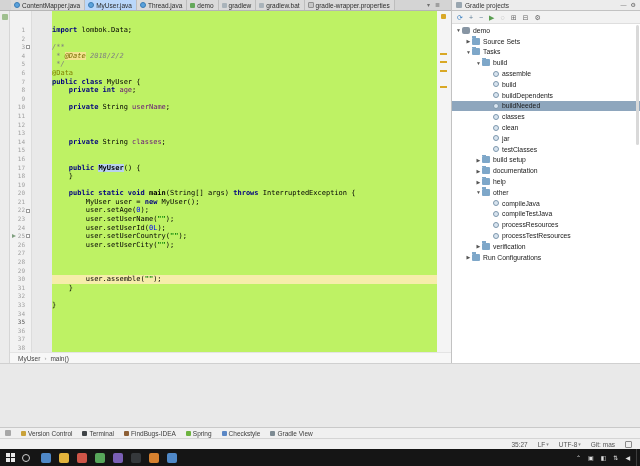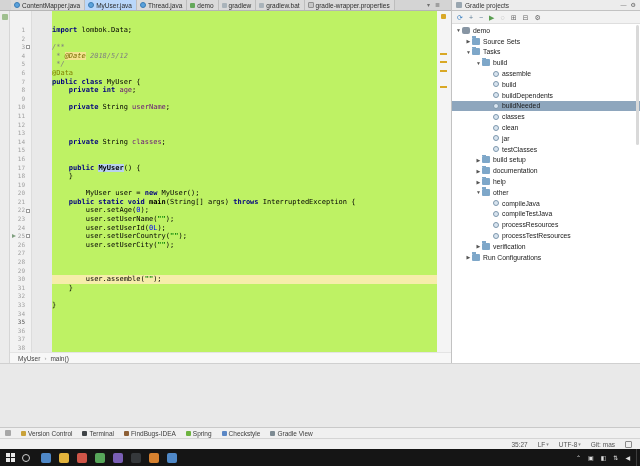--- a/index.html
+++ b/index.html
@@ -200,38 +200,38 @@
       <div class="fold" style="top: 197.6px;"></div>
       <div class="fold" style="top: 223.4px;"></div>
       <div class="runmark" style="top: 222.9px;"></div>
     </div>
 
   <div id="code-area">
     <div id="code-lines">
         <div class="cline"><span class="tk-k">import</span><span class="tk-p"> lombok.Data;</span></div>
         <div class="cline"></div>
         <div class="cline"><span class="tk-c">/**</span></div>
-        <div class="cline"><span class="tk-c"> * </span><span class="tk-t">@Date</span><span class="tk-c"> 2018/5/12</span></div>
+        <div class="cline"><span class="tk-c"> * </span><span class="tk-t">@Date</span><span class="tk-c"> 2018/2/2</span></div>
         <div class="cline"><span class="tk-c"> */</span></div>
         <div class="cline"><span class="tk-a">@Data</span></div>
         <div class="cline"><span class="tk-k">public class </span><span class="tk-p">MyUser {</span></div>
         <div class="cline"><span class="tk-p">    </span><span class="tk-k">private int </span><span class="tk-f">age</span><span class="tk-p">;</span></div>
         <div class="cline"></div>
         <div class="cline"><span class="tk-p">    </span><span class="tk-k">private </span><span class="tk-p">String </span><span class="tk-f">userName</span><span class="tk-p">;</span></div>
         <div class="cline"></div>
         <div class="cline"></div>
         <div class="cline"></div>
         <div class="cline"><span class="tk-p">    </span><span class="tk-k">private </span><span class="tk-p">String </span><span class="tk-f">classes</span><span class="tk-p">;</span></div>
         <div class="cline"></div>
         <div class="cline"></div>
         <div class="cline"><span class="tk-p">    </span><span class="tk-k">public </span><span class="tk-h">MyUser</span><span class="tk-p">() {</span></div>
         <div class="cline"><span class="tk-p">    }</span></div>
         <div class="cline"></div>
+        <div class="cline"><span class="tk-p">    </span><span class="tk-k">public static void </span><span class="tk-m">main</span><span class="tk-p">(String[] args) </span><span class="tk-k">throws </span><span class="tk-p">InterruptedException {</span></div>
         <div class="cline"><span class="tk-p">        MyUser user = </span><span class="tk-k">new </span><span class="tk-p">MyUser();</span></div>
-        <div class="cline"><span class="tk-p">    </span><span class="tk-k">public static void </span><span class="tk-m">main</span><span class="tk-p">(String[] args) </span><span class="tk-k">throws </span><span class="tk-p">InterruptedException {</span></div>
         <div class="cline"><span class="tk-p">        user.setAge(</span><span class="tk-n">0</span><span class="tk-p">);</span></div>
         <div class="cline"><span class="tk-p">        user.setUserName(</span><span class="tk-s">""</span><span class="tk-p">);</span></div>
         <div class="cline"><span class="tk-p">        user.setUserId(</span><span class="tk-n">0L</span><span class="tk-p">);</span></div>
         <div class="cline"><span class="tk-p">        user.setUserCountry(</span><span class="tk-s">""</span><span class="tk-p">);</span></div>
         <div class="cline"><span class="tk-p">        user.setUserCity(</span><span class="tk-s">""</span><span class="tk-p">);</span></div>
         <div class="cline"></div>
         <div class="cline"></div>
         <div class="cline"></div>
         <div class="cline cur"><span class="tk-p">        user.assemble(</span><span class="tk-s">""</span><span class="tk-p">);</span></div>
         <div class="cline"><span class="tk-p">    }</span></div>

